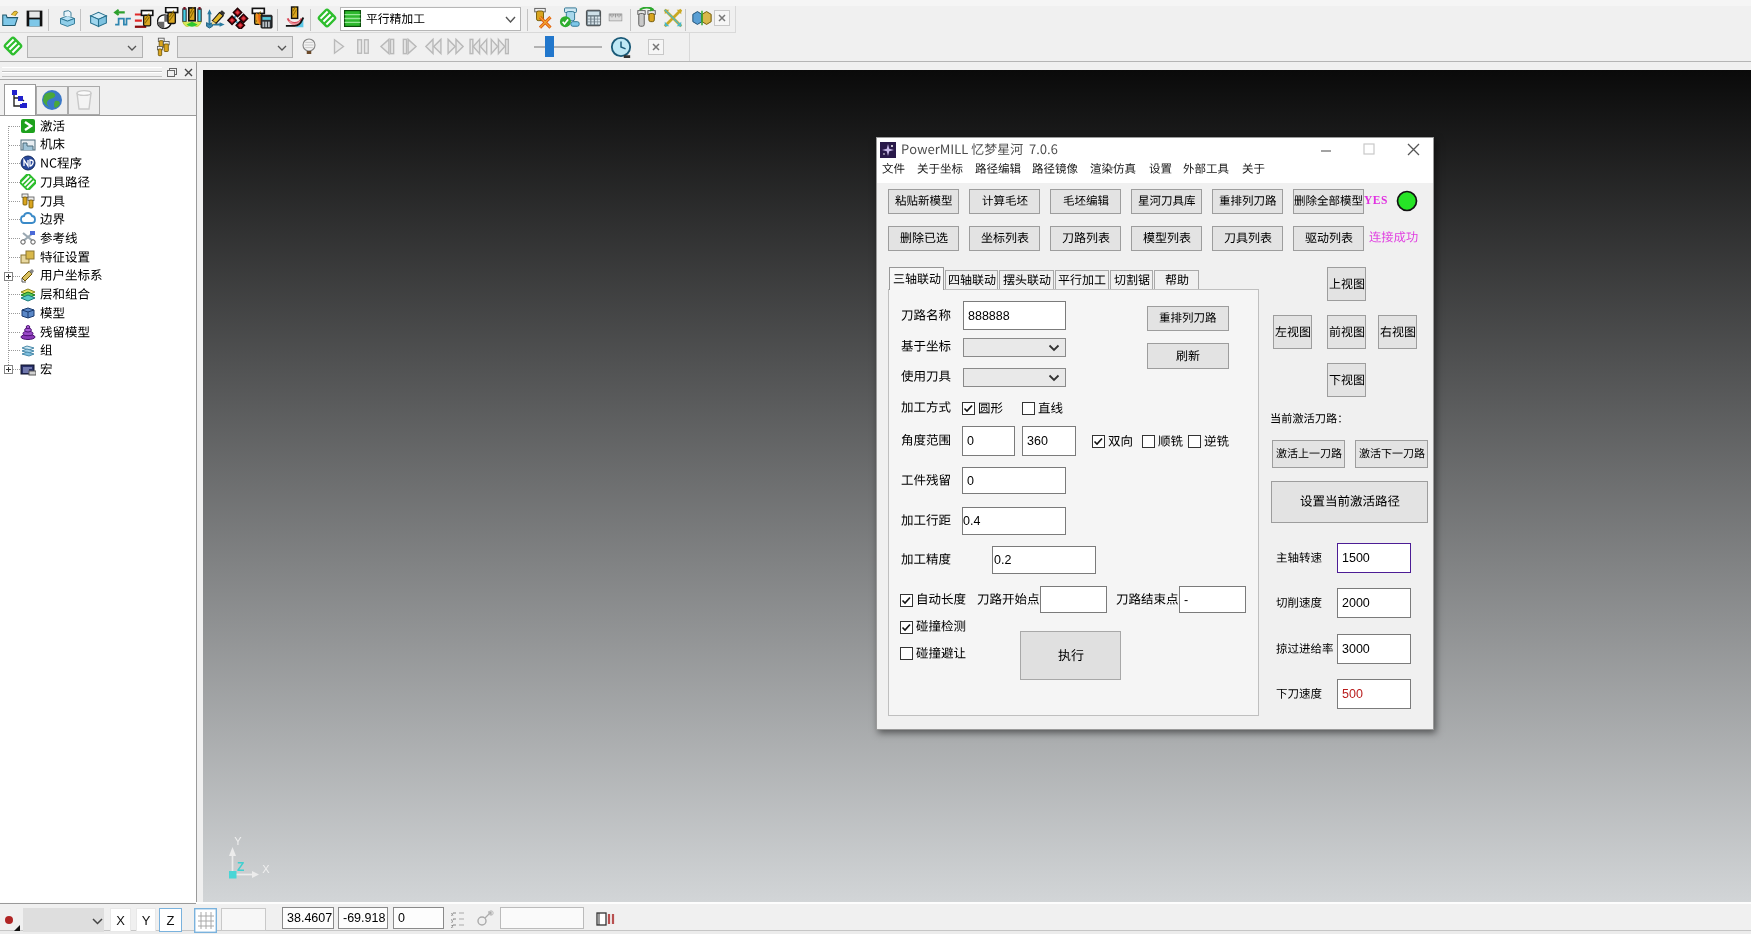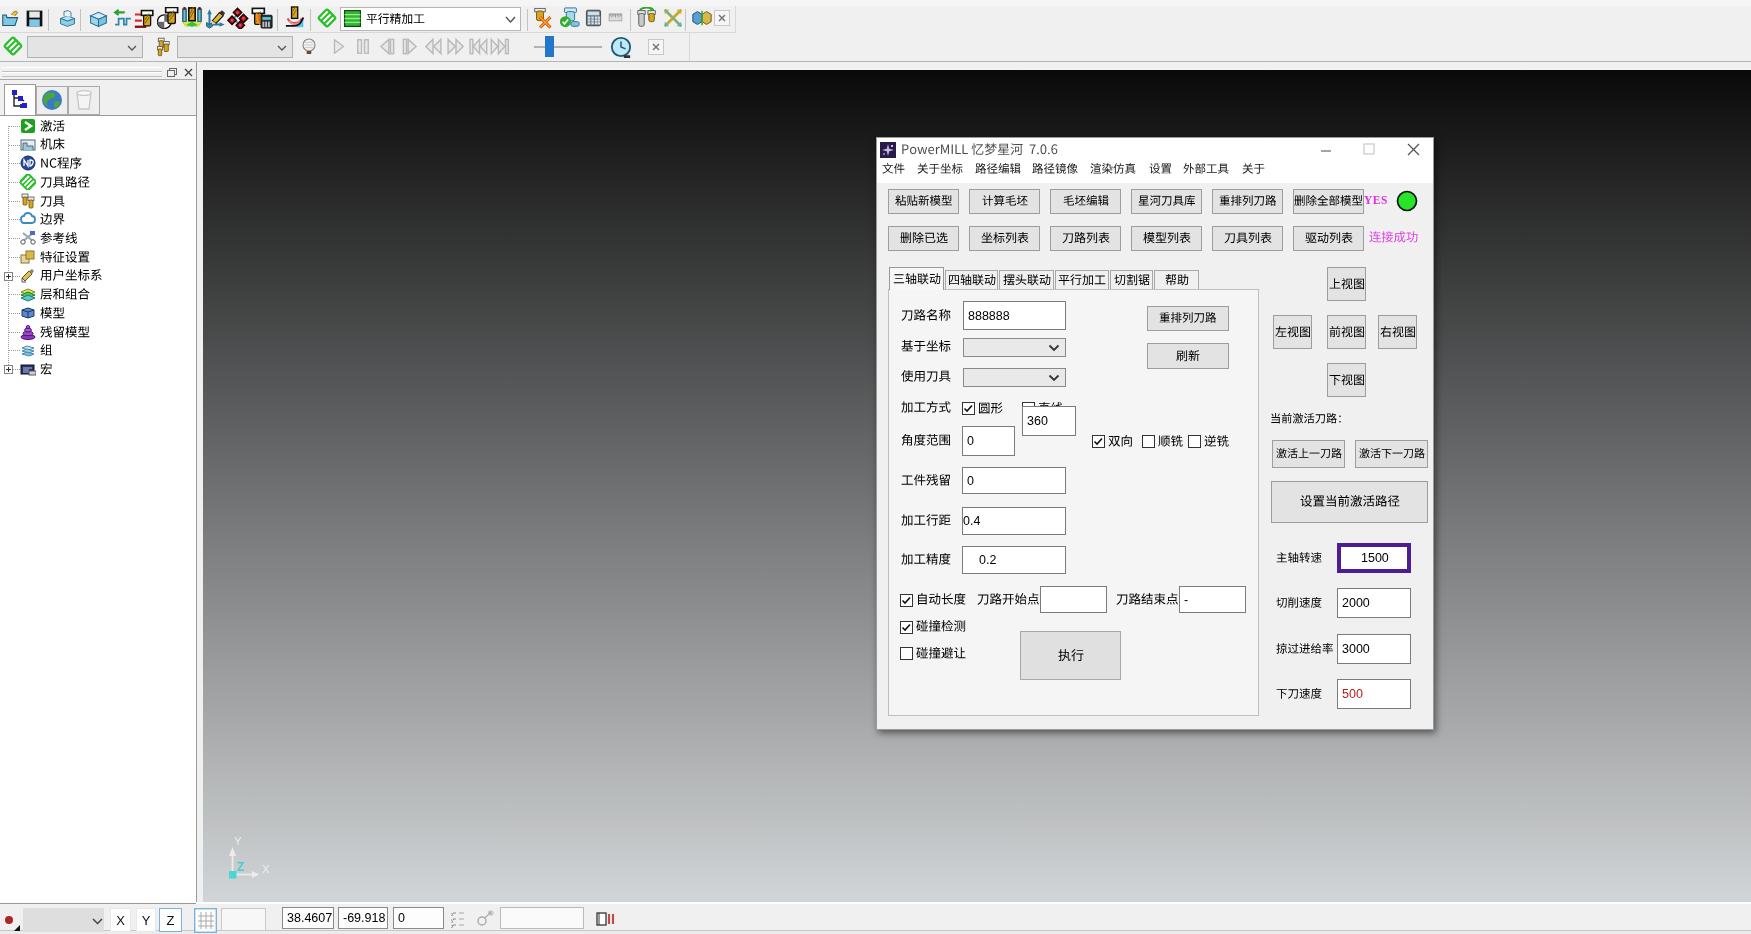--- a/index.html
+++ b/index.html
@@ -989,21 +989,21 @@
     <svg width="25.0" height="13.2" style="display:block">
       <g transform="translate(0,10.62) scale(0.012500,-0.012500)" fill="#000">
         <use href="#g118" x="0"></use>
         <use href="#g21" x="1000"></use>
       </g>
     </svg>
   </div>
 <div style="position:absolute;left:962px;top:426px;width:53px;height:30px;background:#fff;border:1px solid #7b7b7b;box-sizing:border-box;display:flex;align-items:center;padding-left:4px">
     <span style="font:12.5px 'Liberation Sans',sans-serif;color:#000">0</span>
   </div>
-<div style="position:absolute;left:1022px;top:406px;width:54px;height:30px;background:#fff;border:1px solid #7b7b7b;box-sizing:border-box;display:flex;align-items:center;padding-left:4px">
+<div style="position:absolute;left:1022px;top:426px;width:54px;height:30px;background:#fff;border:1px solid #7b7b7b;box-sizing:border-box;display:flex;align-items:center;padding-left:4px">
     <span style="font:12.5px 'Liberation Sans',sans-serif;color:#000">360</span>
   </div>
 <svg width="13" height="13" style="position:absolute;left:1092px;top:435px">
     <rect x="0.5" y="0.5" width="12" height="12" fill="#fff" stroke="#333"></rect>
     <path d="M2.5 6.5 L5 9 L10 3.5" stroke="#111" stroke-width="1.6" fill="none"></path>
   </svg>
 <div style="position:absolute;left:1108.0px;top:435.4px">
     <svg width="25.0" height="13.2" style="display:block">
       <g transform="translate(0,10.62) scale(0.012500,-0.012500)" fill="#000">
         <use href="#g119" x="0"></use>
@@ -1032,21 +1032,21 @@
         <use href="#g122" x="1000"></use>
       </g>
     </svg>
   </div>
 <div style="position:absolute;left:962px;top:467px;width:104px;height:27px;background:#fff;border:1px solid #7b7b7b;box-sizing:border-box;display:flex;align-items:center;padding-left:4px">
     <span style="font:12.5px 'Liberation Sans',sans-serif;color:#000">0</span>
   </div>
 <div style="position:absolute;left:962px;top:507px;width:104px;height:28px;background:#fff;border:1px solid #7b7b7b;box-sizing:border-box;display:flex;align-items:center;">
     <span style="font:12.5px 'Liberation Sans',sans-serif;color:#000">0.4</span>
   </div>
-<div style="position:absolute;left:962px;top:546px;width:104px;height:28px;background:#fff;border:1px solid #7b7b7b;box-sizing:border-box;display:flex;align-items:center;padding-left:16px">
+<div style="position:absolute;left:992px;top:546px;width:104px;height:28px;background:#fff;border:1px solid #7b7b7b;box-sizing:border-box;display:flex;align-items:center;padding-left:1px">
     <span style="font:12.5px 'Liberation Sans',sans-serif;color:#000">0.2</span>
   </div>
 <svg width="13" height="13" style="position:absolute;left:900px;top:594px">
     <rect x="0.5" y="0.5" width="12" height="12" fill="#fff" stroke="#333"></rect>
     <path d="M2.5 6.5 L5 9 L10 3.5" stroke="#111" stroke-width="1.6" fill="none"></path>
   </svg>
 <div style="position:absolute;left:916.0px;top:593.4px">
     <svg width="50.0" height="13.2" style="display:block">
       <g transform="translate(0,10.62) scale(0.012500,-0.012500)" fill="#000">
         <use href="#g124" x="0"></use>
@@ -1235,21 +1235,21 @@
 <div style="position:absolute;left:1276.0px;top:551.9px">
     <svg width="46.0" height="12.2" style="display:block">
       <g transform="translate(0,9.78) scale(0.011500,-0.011500)" fill="#000">
         <use href="#g149" x="0"></use>
         <use href="#g95" x="1000"></use>
         <use href="#g150" x="2000"></use>
         <use href="#g151" x="3000"></use>
       </g>
     </svg>
   </div>
-<div style="position:absolute;left:1337px;top:543px;width:74px;height:30px;background:#fff;border:4px solid #4c1d95;box-sizing:border-box;display:flex;align-items:center;padding-left:20px">
+<div style="position:absolute;left:1337px;top:543px;width:74px;height:30px;background:#fff;border:1px solid #4c1d95;box-sizing:border-box;display:flex;align-items:center;padding-left:4px">
     <span style="font:12.5px 'Liberation Sans',sans-serif;color:#000">1500</span>
   </div>
 <div style="position:absolute;left:1276.0px;top:596.9px">
     <svg width="46.0" height="12.2" style="display:block">
       <g transform="translate(0,9.78) scale(0.011500,-0.011500)" fill="#000">
         <use href="#g100" x="0"></use>
         <use href="#g152" x="1000"></use>
         <use href="#g151" x="2000"></use>
         <use href="#g112" x="3000"></use>
       </g>

